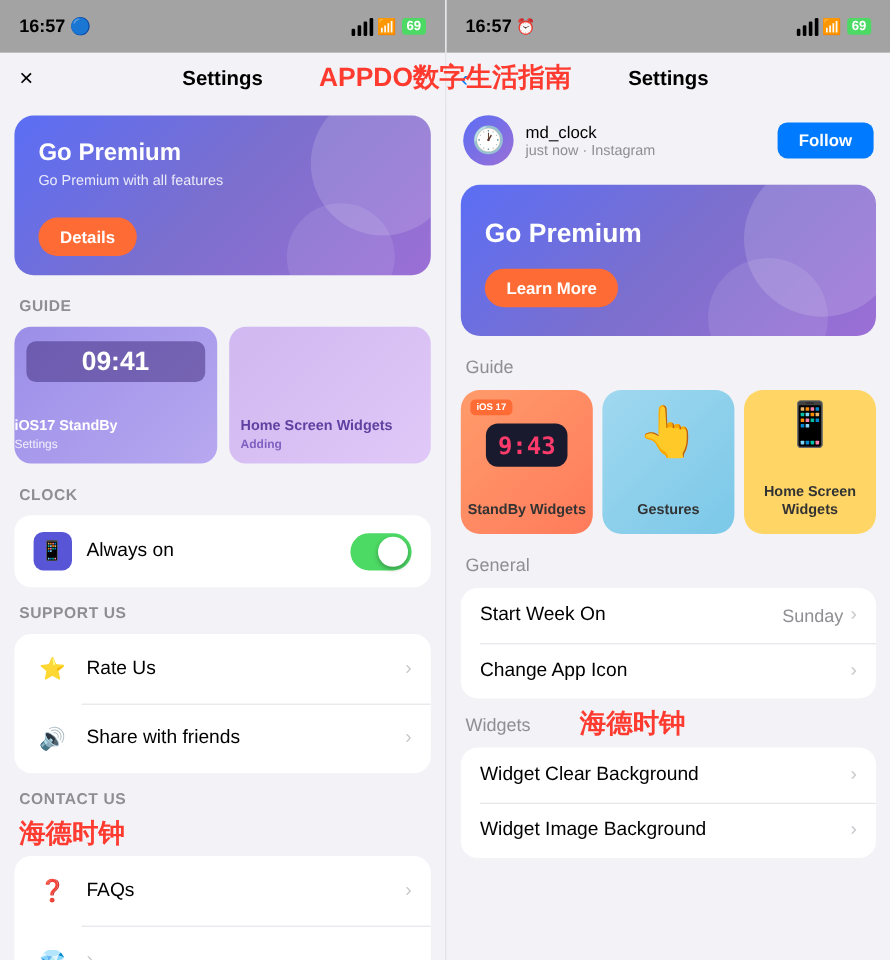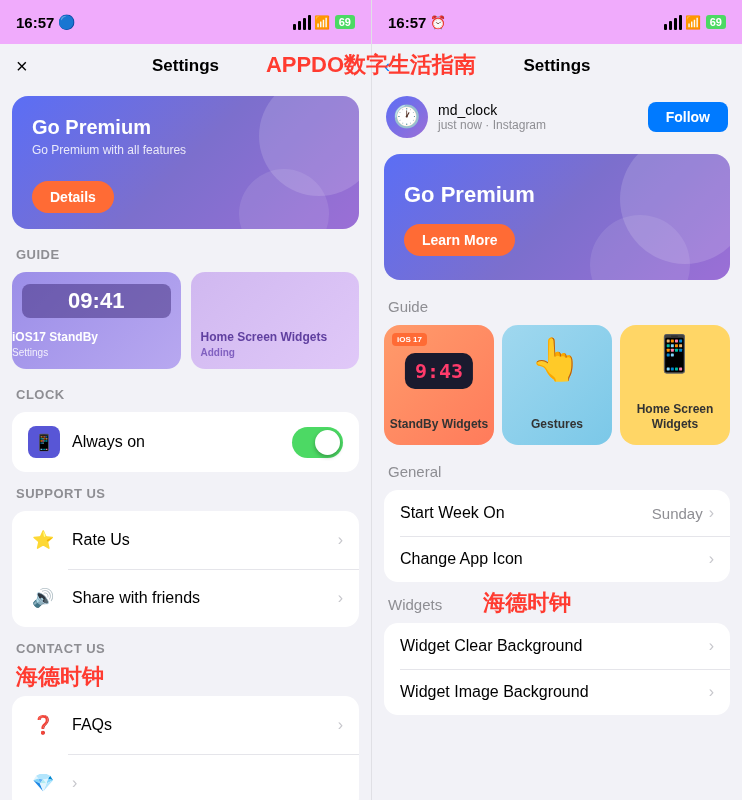--- a/index.html
+++ b/index.html
@@ -33,21 +33,21 @@
       border-left: 1px solid #e0e0e5;
     }
 
     
     .status-bar {
       height: 44px;
       display: flex;
       align-items: center;
       justify-content: space-between;
       padding: 0 16px;
-      background: #f0abfc;
+      background: #a3a3a3;
     }
     .status-time {
       font-size: 15px;
       font-weight: 600;
       color: #000;
     }
     .status-icons {
       display: flex;
       align-items: center;
       gap: 4px;
@@ -227,21 +227,21 @@
     .guide-cards {
       display: flex;
       gap: 10px;
       padding: 4px 12px 8px;
     }
     .guide-card {
       flex: 1;
       background: #c8b8f0;
       border-radius: 14px;
       overflow: hidden;
-      height: 97px;
+      height: 114px;
       position: relative;
     }
     .guide-card-1 {
       background: linear-gradient(135deg, #9b8ee8, #b8a8f0);
     }
     .guide-card-2 {
       background: linear-gradient(135deg, #d0b8f0, #e0c8f8);
     }
     .guide-card-clock {
       position: absolute;

